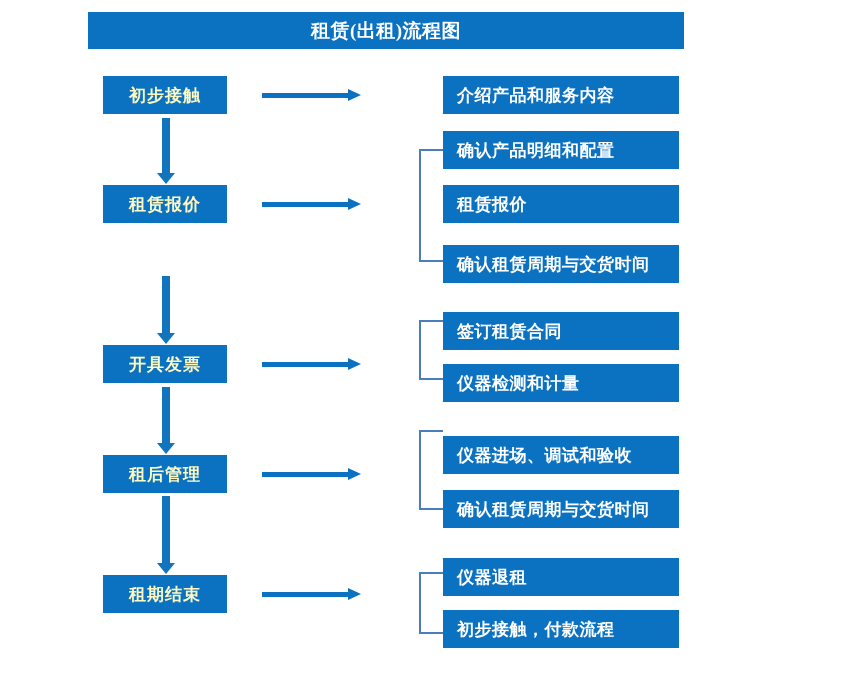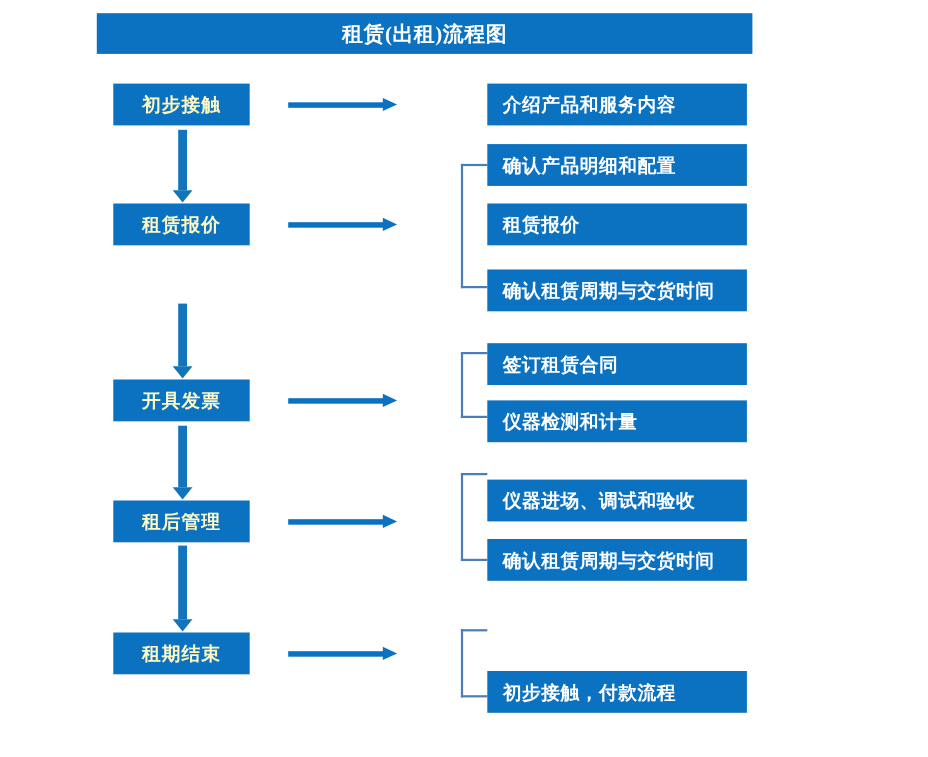--- a/index.html
+++ b/index.html
@@ -205,16 +205,17 @@
   <div class="detail-box" style="top:312px;">签订租赁合同</div>
 
   <div class="detail-box" style="top:245px;">确认租赁周期与交货时间</div>
 
   <div class="detail-box" style="top:364px;">仪器检测和计量</div>
 
   <div class="detail-box" style="top:436px;">仪器进场、调试和验收</div>
 
   <div class="detail-box" style="top:490px;">确认租赁周期与交货时间</div>
 
+  <div class="detail-box" style="top:558px;">仪器退租</div>
 
   <div class="detail-box" style="top:610px;">初步接触，付款流程</div>
 
 </div>
 
 </body></html>

